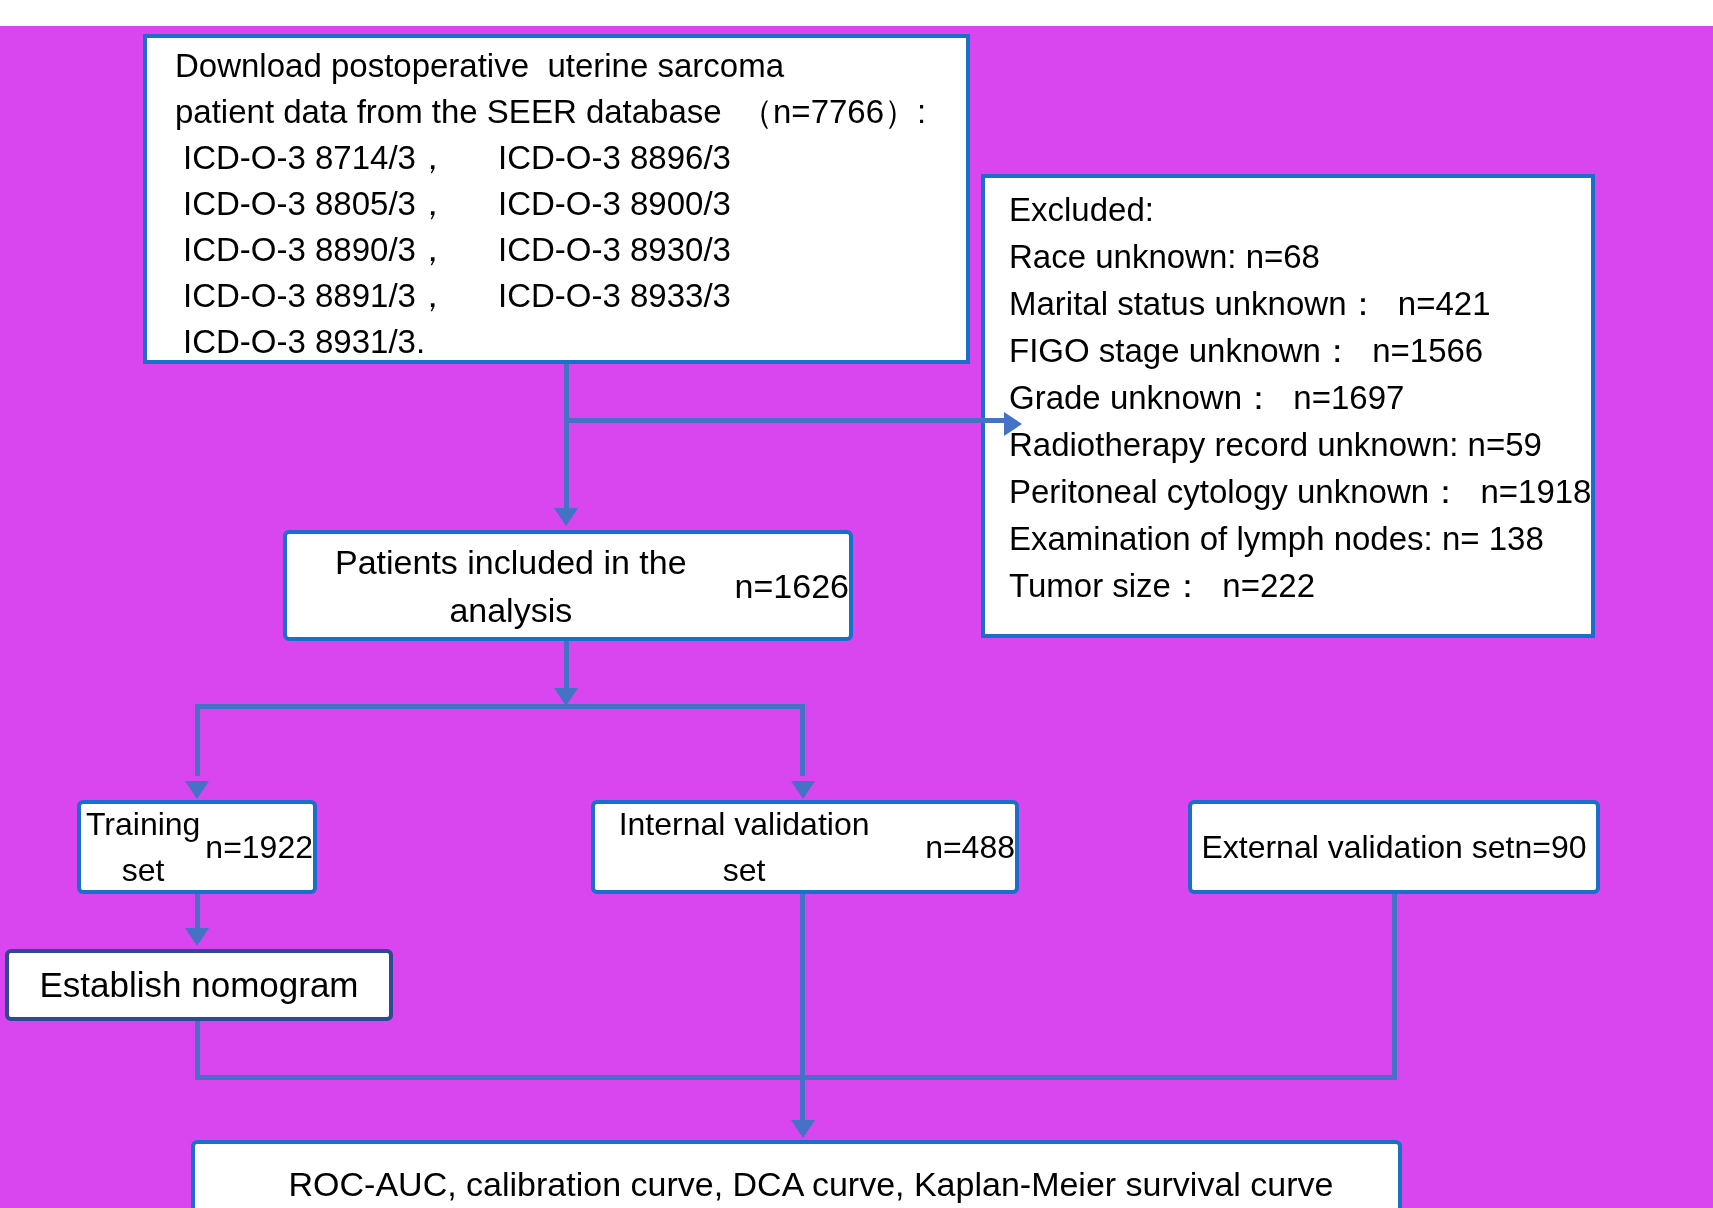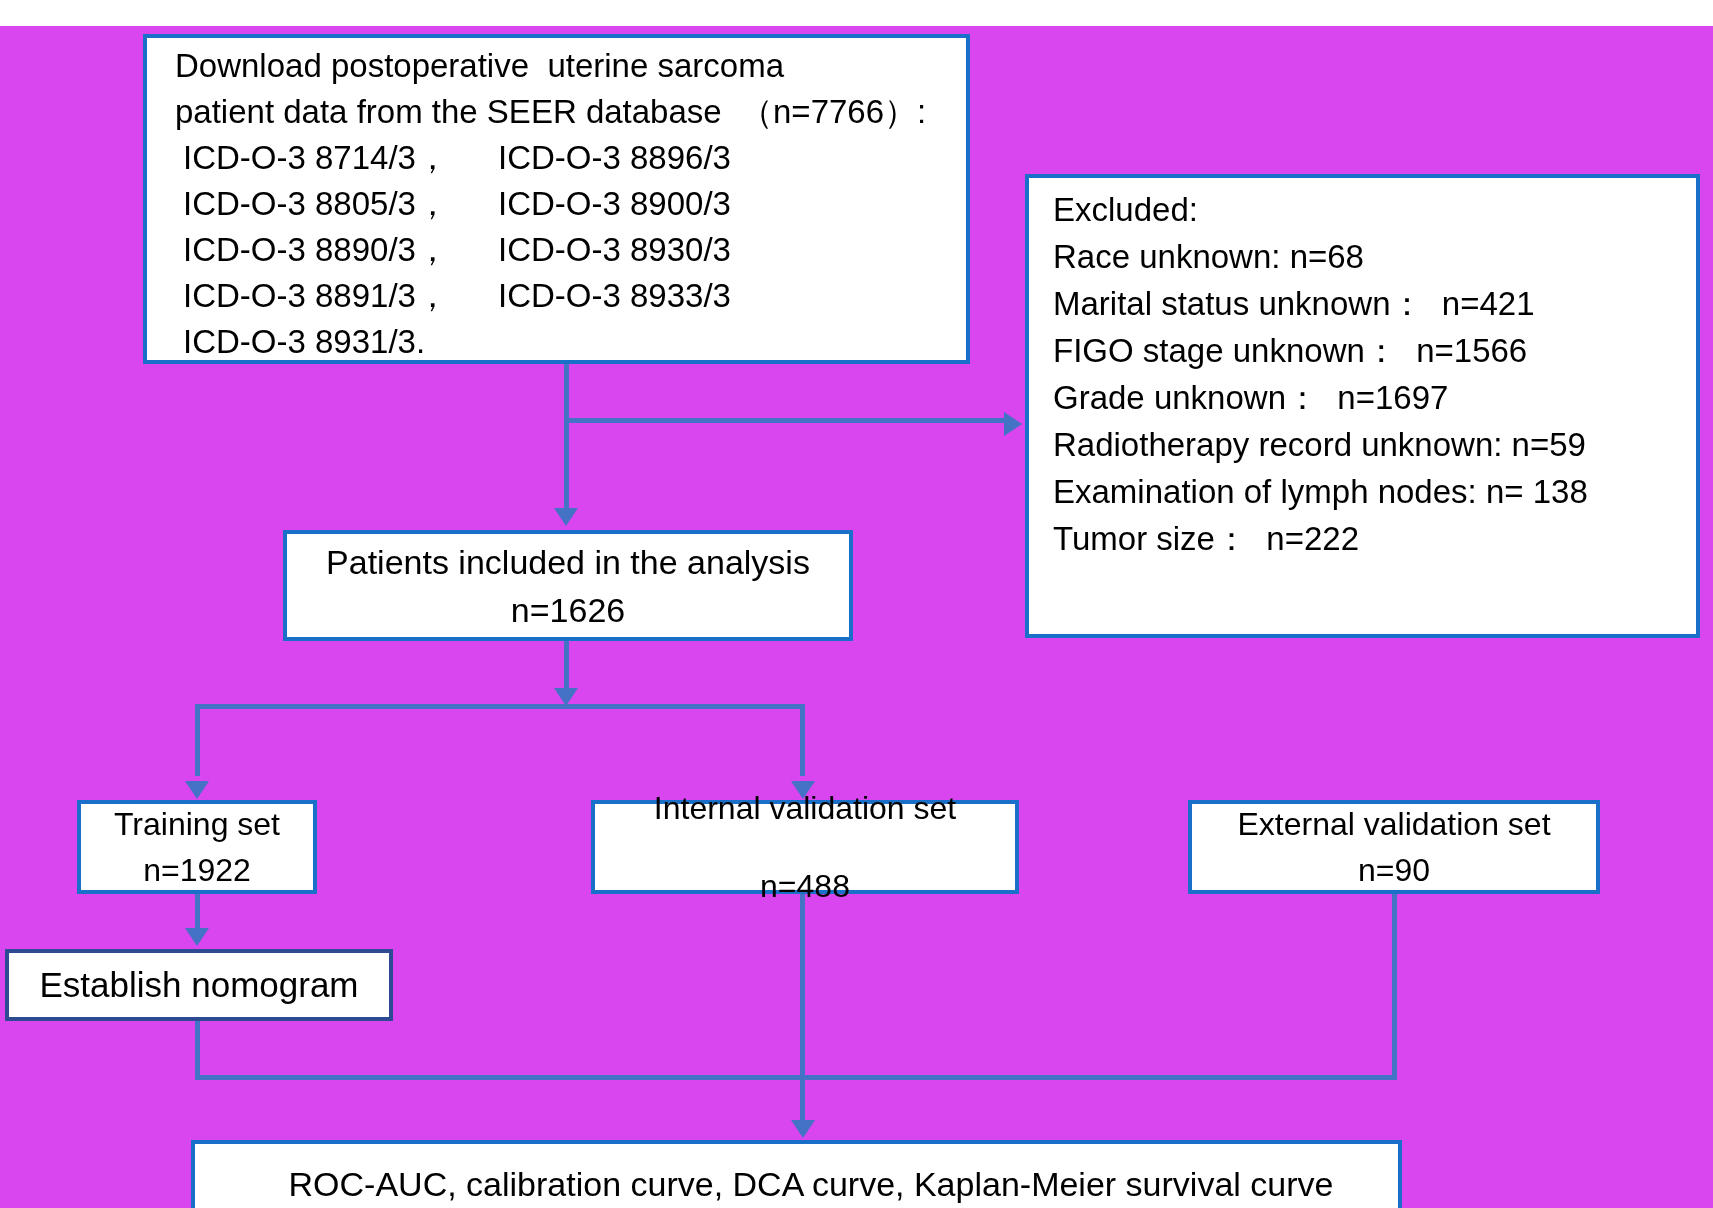--- a/index.html
+++ b/index.html
@@ -21,21 +21,21 @@
   }
   .nomo{border-color:var(--nomo-border);}
   .tline{white-space:pre;}
   
   .top-box{padding:5px 10px 0 28px;font-size:33px;line-height:46px;}
   .icd-row{display:flex;white-space:pre;padding-left:8px;}
   .icd-c1{display:inline-block;width:315px;}
   
   .exc-box{padding:8px 10px 0 24px;font-size:33px;line-height:47px;}
   
-  .cbox{display:flex;flex-direction:column;align-items:center;justify-content:center;text-align:center;}
+  .cbox{display:flex;flex-direction:row;align-items:center;justify-content:center;text-align:center;border-radius:6px;}
   .patients-box{font-size:34px;line-height:48px;}
   .set-box{font-size:32px;line-height:46px;}
   .nomo-box{font-size:35px;}
   .outcome-box{font-size:34px;}
   
   .vline,.hline{position:absolute;background:var(--conn);}
   .vline{width:5px;}
   .hline{height:5px;}
   .arr-down{
     position:absolute;width:0;height:0;
@@ -66,27 +66,28 @@
       <span class="icd-c1">ICD-O-3 8890/3，</span><span>ICD-O-3 8930/3</span>
     </div>
     <div class="icd-row">
       <span class="icd-c1">ICD-O-3 8891/3，</span><span>ICD-O-3 8933/3</span>
     </div>
     <div class="icd-row">
       <span class="icd-c1">ICD-O-3 8931/3.</span><span></span>
     </div>
   </div>
 
-  <div class="box exc-box" style="left:1025px;top:148px;width:675px;height:464px;">
+  <div class="box exc-box" style="left:981px;top:148px;width:614px;height:464px;">
     <div class="tline">Excluded:</div>
     <div class="tline">Race unknown: n=68</div>
     <div class="tline">Marital status unknown：  n=421</div>
     <div class="tline">FIGO stage unknown：  n=1566</div>
     <div class="tline">Grade unknown：  n=1697</div>
     <div class="tline">Radiotherapy record unknown: n=59</div>
+    <div class="tline">Peritoneal cytology unknown：  n=1918</div>
     <div class="tline">Examination of lymph nodes: n= 138</div>
     <div class="tline">Tumor size：  n=222</div>
   </div>
 
   <div class="box cbox patients-box" style="left:283px;top:504px;width:570px;height:111px;">
     <div>Patients included in the analysis</div>
     <div>n=1626</div>
   </div>
 
   <div class="box cbox set-box" style="left:77px;top:774px;width:240px;height:94px;">

